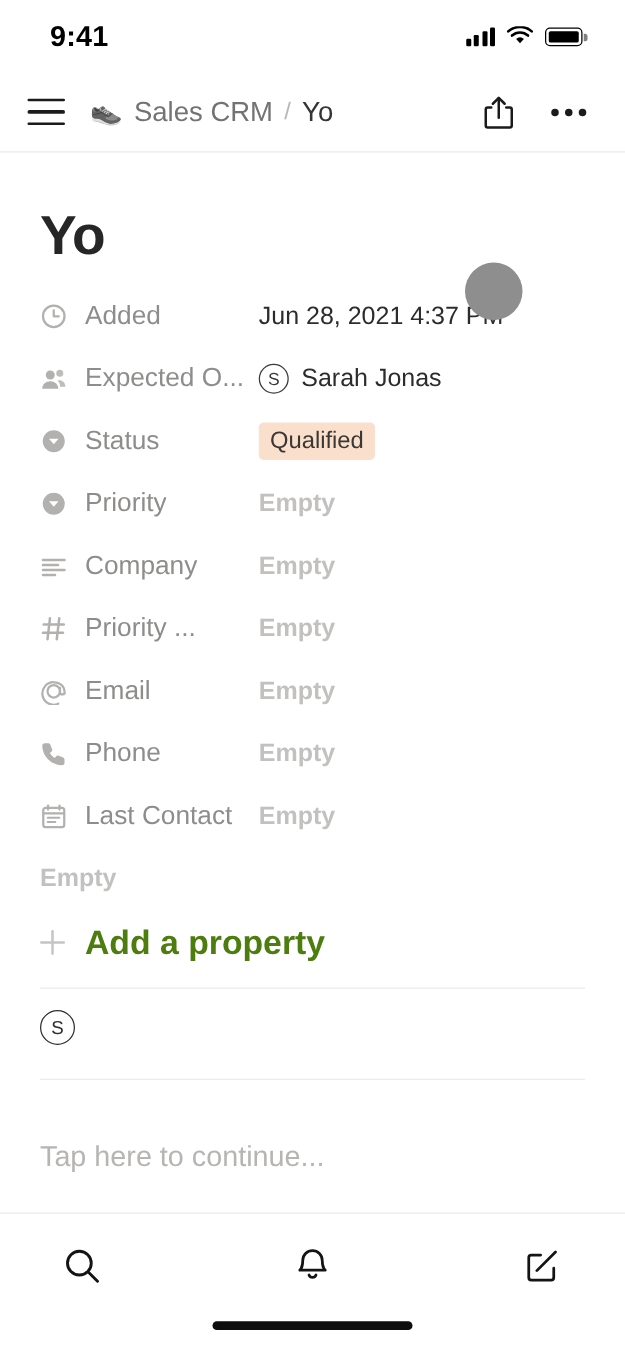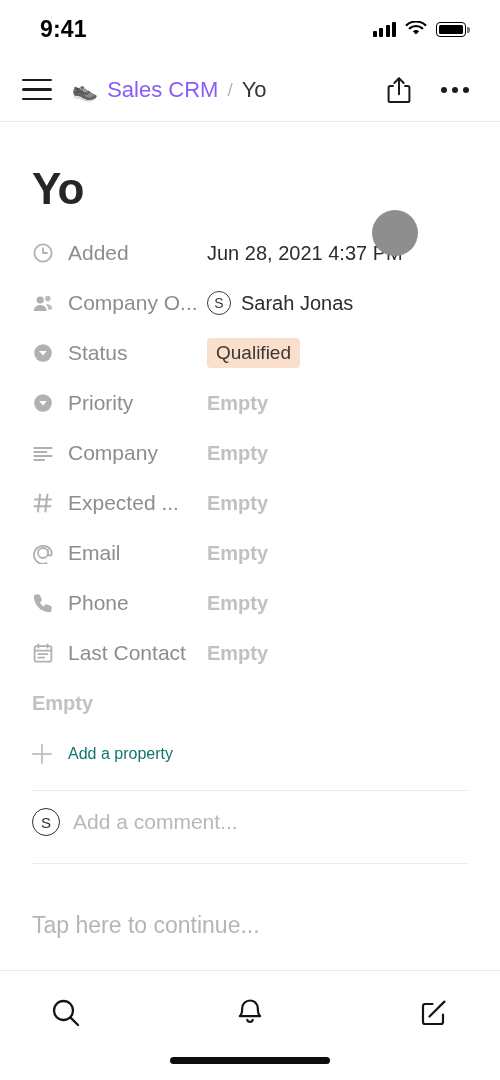--- a/index.html
+++ b/index.html
@@ -33,21 +33,21 @@
   
   .navbar {
     height:64px; display:flex; align-items:center;
     padding:0 28px 0 16px; border-bottom:1px solid #eceae7;
   }
   .hamburger { width:42px; height:42px; display:flex; flex-direction:column;
     justify-content:center; gap:7px; padding:0 6px; cursor:pointer; }
   .hamburger i { display:block; height:2.6px; background:#1b1b1b; border-radius:2px; }
   .crumbs { display:flex; align-items:center; gap:9px; margin-left:14px; flex:1; min-width:0; }
   .crumb-emoji { font-size:21px; filter:grayscale(1); line-height:1; }
-  .crumb-db { font-size:22px; color:#8b5cf6; white-space:nowrap; }
+  .crumb-db { font-size:22px; color:#737373; white-space:nowrap; }
   .crumb-sep { font-size:19px; color:#b9b7b4; }
   .crumb-page { font-size:22px; color:#353535; white-space:nowrap; }
   .nav-actions { display:flex; align-items:center; gap:22px; }
   .icon-btn { width:34px; height:34px; display:flex; align-items:center; justify-content:center; cursor:pointer; }
   .dots { display:flex; gap:5px; }
   .dots i { width:6px; height:6px; background:#1b1b1b; border-radius:50%; display:block; }
 
   
   .content { padding:0 32px; position:relative; }
   .page-title { font-size:44px; font-weight:700; color:#262626; margin:42px 0 14px; letter-spacing:-.5px; }
@@ -61,21 +61,21 @@
   .badge { background:#fadfcd; color:#3a3734; font-size:19px;
     padding:3px 9px 4px; border-radius:4px; line-height:1.25; }
   .avatar-s { width:24px; height:24px; border-radius:50%; border:1.5px solid #3a3a3a;
     display:flex; align-items:center; justify-content:center; font-size:14px; color:#3a3a3a; flex-shrink:0; }
 
   .add-prop { display:flex; align-items:center; gap:14px; height:52px; cursor:pointer; }
   .plus { width:22px; height:22px; position:relative; flex-shrink:0; }
   .plus::before, .plus::after { content:""; position:absolute; background:#c6c5c3; border-radius:2px; }
   .plus::before { left:0; top:10px; width:20px; height:2px; }
   .plus::after { top:1px; left:9px; width:2px; height:20px; }
-  .add-prop-label { font-size:16px; color:#0f766e; }
+  .add-prop-label { font-size:27px; color:#4d7c0f;font-weight:bold; }
 
   .divider { height:1px; background:#eeecea; margin:10px 0 0; }
 
   .comment-row { display:flex; align-items:center; gap:13px; height:62px; cursor:text; }
   .avatar-ring { width:28px; height:28px; border-radius:50%; border:1.7px solid #2f2f2f;
     display:flex; align-items:center; justify-content:center; font-size:15px; color:#2f2f2f; flex-shrink:0; }
   .comment-ph { font-size:21px; color:#b9b8b6; }
 
   .continue { font-size:23px; color:#b6b5b3; margin-top:48px; cursor:text; }
 
@@ -172,21 +172,21 @@
         <div class="prop-row">
           <div class="prop-label">
             <span class="prop-icon">
               <svg width="22" height="22" viewBox="0 0 22 22">
                 <circle cx="8.2" cy="8" r="3.6" fill="#b2b1af"></circle>
                 <path d="M1.8 19 c0-3.7 2.9-6 6.4-6 s6.4 2.3 6.4 6 Z" fill="#b2b1af"></path>
                 <circle cx="15.8" cy="6.6" r="2.8" fill="#b2b1af" opacity=".85"></circle>
                 <path d="M14 12.4 c3.4-.6 6.3 1.4 6.3 5 h-4.2 c0-1.9-.8-3.7-2.1-5 Z" fill="#b2b1af" opacity=".85"></path>
               </svg>
             </span>
-            <span class="prop-name">Company O...</span>
+            <span class="prop-name">Expected O...</span>
           </div>
           <div class="prop-value">
             <span class="avatar-s">S</span>
             <span>Sarah Jonas</span>
           </div>
         </div>
         <div class="prop-row">
           <div class="prop-label">
             <span class="prop-icon">
               <svg width="22" height="22" viewBox="0 0 22 22">
@@ -237,21 +237,21 @@
             <span class="prop-icon">
               <svg width="22" height="22" viewBox="0 0 22 22">
                 <g stroke="#b2b1af" stroke-width="2" stroke-linecap="round">
                   <path d="M8 2.6 L6 19.4"></path>
                   <path d="M15.4 2.6 L13.4 19.4"></path>
                   <path d="M3 7.6 H19"></path>
                   <path d="M2.4 14.2 H18.4"></path>
                 </g>
               </svg>
             </span>
-            <span class="prop-name">Expected ...</span>
+            <span class="prop-name">Priority ...</span>
           </div>
           <div class="prop-value empty">
             <span>Empty</span>
           </div>
         </div>
         <div class="prop-row">
           <div class="prop-label">
             <span class="prop-icon">
               <svg width="22" height="22" viewBox="0 0 22 22">
                 <circle cx="11" cy="11" r="5" stroke="#b2b1af" stroke-width="1.8" fill="none"></circle>
@@ -306,21 +306,20 @@
 
     <div class="add-prop">
       <span class="plus"></span>
       <span class="add-prop-label">Add a property</span>
     </div>
 
     <div class="divider"></div>
 
     <div class="comment-row">
       <span class="avatar-ring">S</span>
-      <span class="comment-ph">Add a comment...</span>
     </div>
 
     <div class="divider"></div>
 
     <div class="continue">Tap here to continue...</div>
   </div>
 
   <div class="touch-dot"></div>
 
   <div class="tabbar">

